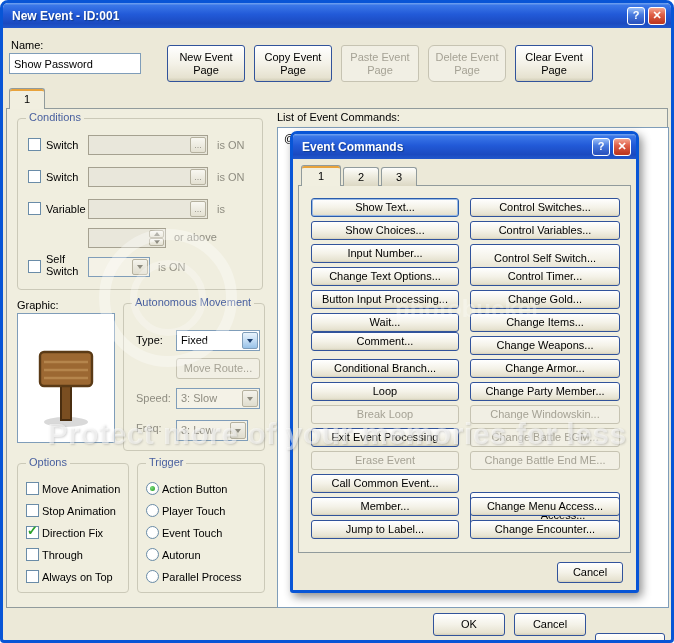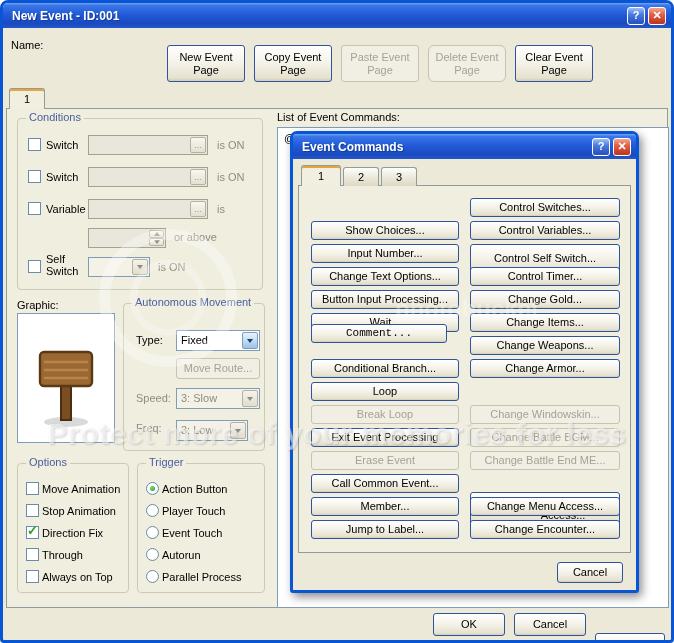--- a/index.html
+++ b/index.html
@@ -106,20 +106,21 @@
 
 <div class="window">
 
   <div class="titlebar">
     <span class="title">New Event - ID:001</span>
     <span class="cap-btn cap-help">?</span>
     <span class="cap-btn cap-close">✕</span>
   </div>
 
   <div class="lbl" style="left:8px; top:36px;">Name:</div>
+  <input class="tfield" style="left: 6px; top: 50px; width: 132px; height: 21px;" value="Show Password">
 
   <div class="xp-btn" style="left:164px; top:42px; width:78px; height:37px;">New Event Page</div>
   <div class="xp-btn" style="left:251px; top:42px; width:78px; height:37px;">Copy Event Page</div>
   <div class="xp-btn disabled" style="left:338px; top:42px; width:78px; height:37px;">Paste Event Page</div>
   <div class="xp-btn disabled" style="left:425px; top:42px; width:78px; height:37px;border-radius:6px;">Delete Event Page</div>
   <div class="xp-btn" style="left:512px; top:42px; width:78px; height:37px;">Clear Event Page</div>
 
   <div class="tab sel" style="left:6px; top:85px; width:36px; height:21px;">1</div>
   <div class="panel" style="left:3px; top:105px; width:662px; height:500px;"></div>
 
@@ -254,43 +255,45 @@
       <span class="cap-btn cap-help">?</span>
       <span class="cap-btn cap-close">✕</span>
     </div>
 
     <div class="tab sel" style="left:8px; top:31px; width:40px; height:21px;">1</div>
     <div class="tab" style="left:50px; top:33px; width:36px; height:19px;">2</div>
     <div class="tab" style="left:88px; top:33px; width:36px; height:19px;">3</div>
 
     <div class="panel" style="left:5px; top:51px; width:333px; height:368px;">
 
+      <div class="xp-btn focus" style="left:12px; top:12px;  width:148px; height:19px;">Show Text...</div>
       <div class="xp-btn" style="left:12px; top:35px;  width:148px; height:19px;">Show Choices...</div>
       <div class="xp-btn" style="left:12px; top:58px;  width:148px; height:19px;">Input Number...</div>
       <div class="xp-btn" style="left:12px; top:81px;  width:148px; height:19px;">Change Text Options...</div>
       <div class="xp-btn" style="left:12px; top:104px; width:148px; height:19px;">Button Input Processing...</div>
       <div class="xp-btn" style="left:12px; top:127px; width:148px; height:19px;">Wait...</div>
-      <div class="xp-btn" style="left:12px; top:138px; width:136px; height:19px;font-family:Liberation Mono, monospace;">Comment...</div>
+      <div class="xp-btn" style="left:12px; top:146px; width:148px; height:19px;">Comment...</div>
       <div class="xp-btn" style="left:12px; top:173px; width:148px; height:19px;">Conditional Branch...</div>
       <div class="xp-btn" style="left:12px; top:196px; width:148px; height:19px;">Loop</div>
       <div class="xp-btn disabled" style="left:12px; top:219px; width:148px; height:19px;">Break Loop</div>
       <div class="xp-btn" style="left:12px; top:242px; width:148px; height:19px;">Exit Event Processing</div>
       <div class="xp-btn disabled" style="left:12px; top:265px; width:148px; height:19px;">Erase Event</div>
       <div class="xp-btn" style="left:12px; top:288px; width:148px; height:19px;">Call Common Event...</div>
       <div class="xp-btn" style="left:12px; top:311px; width:148px; height:19px;">Member...</div>
       <div class="xp-btn" style="left:12px; top:334px; width:148px; height:19px;">Jump to Label...</div>
 
       <div class="xp-btn" style="left:171px; top:12px;  width:150px; height:19px;">Control Switches...</div>
       <div class="xp-btn" style="left:171px; top:35px;  width:150px; height:19px;">Control Variables...</div>
       <div class="xp-btn" style="left:171px; top:58px;  width:150px; height:29px;">Control Self Switch...</div>
       <div class="xp-btn" style="left:171px; top:81px;  width:150px; height:19px;">Control Timer...</div>
       <div class="xp-btn" style="left:171px; top:104px; width:150px; height:19px;">Change Gold...</div>
       <div class="xp-btn" style="left:171px; top:127px; width:150px; height:19px;">Change Items...</div>
       <div class="xp-btn" style="left:171px; top:150px; width:150px; height:19px;">Change Weapons...</div>
       <div class="xp-btn" style="left:171px; top:173px; width:150px; height:19px;">Change Armor...</div>
+      <div class="xp-btn" style="left:171px; top:196px; width:150px; height:19px;">Change Party Member...</div>
       <div class="xp-btn disabled" style="left:171px; top:219px; width:150px; height:19px;">Change Windowskin...</div>
       <div class="xp-btn disabled" style="left:171px; top:242px; width:150px; height:19px;">Change Battle BGM...</div>
       <div class="xp-btn disabled" style="left:171px; top:265px; width:150px; height:19px;">Change Battle End ME...</div>
       <div class="xp-btn" style="left:171px; top:306px; width:150px; height:33px;padding-left:36px;">Change Save Access...</div>
       <div class="xp-btn" style="left:171px; top:311px; width:150px; height:19px;">Change Menu Access...</div>
       <div class="xp-btn" style="left:171px; top:334px; width:150px; height:19px;">Change Encounter...</div>
     </div>
 
     <div class="xp-btn" style="left:264px; top:428px; width:66px; height:21px;">Cancel</div>
   </div>

